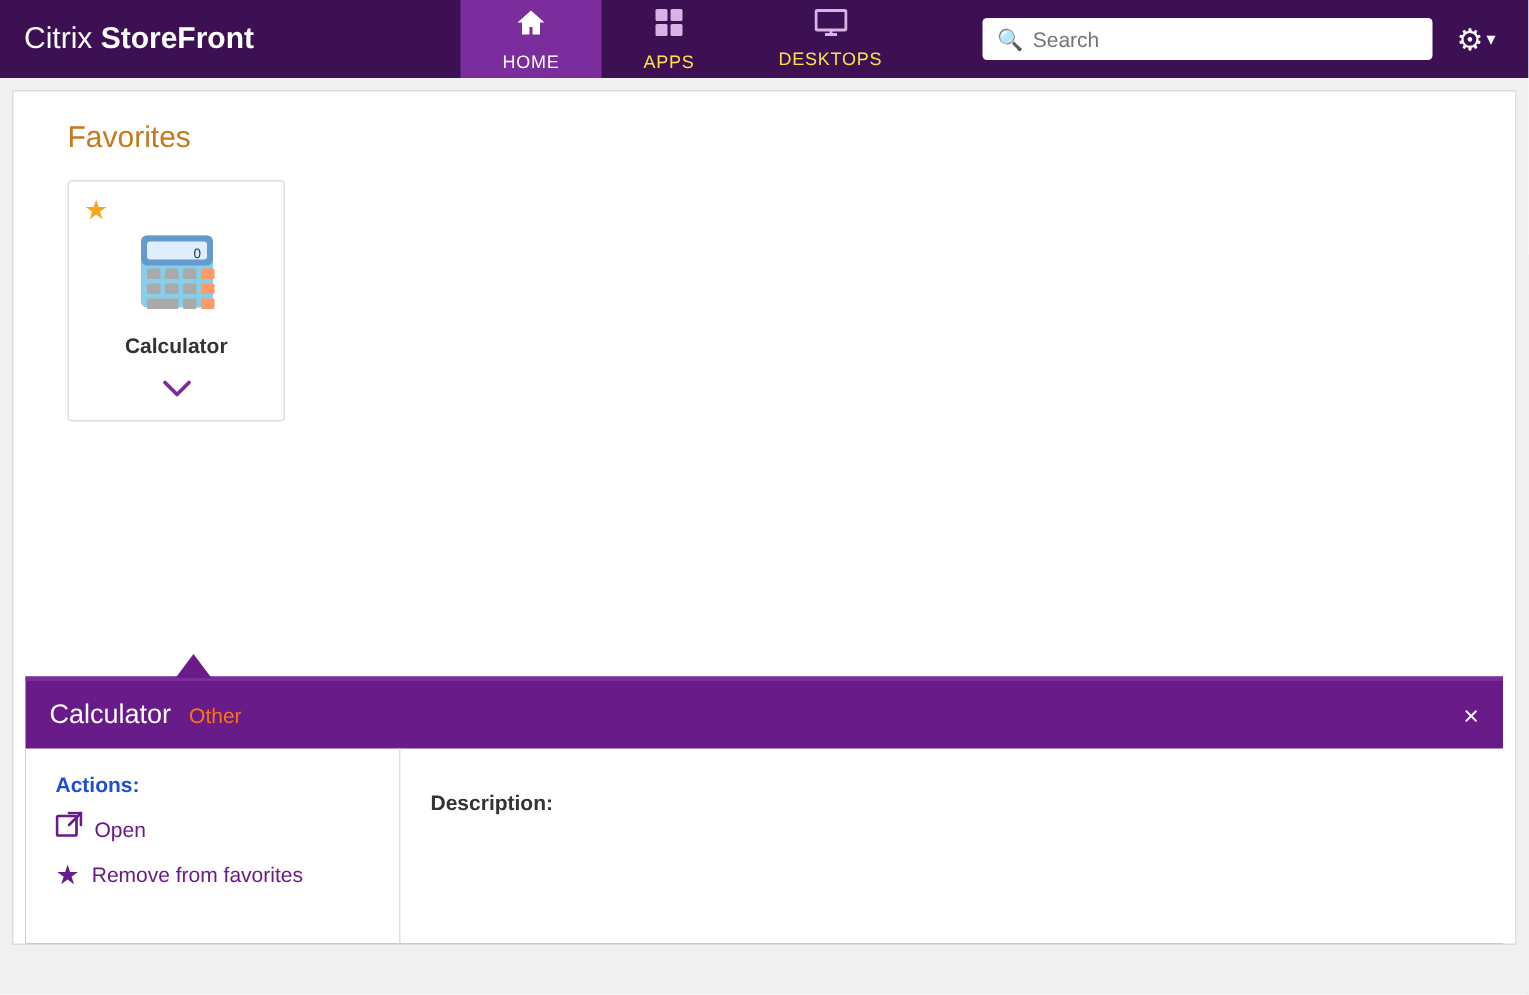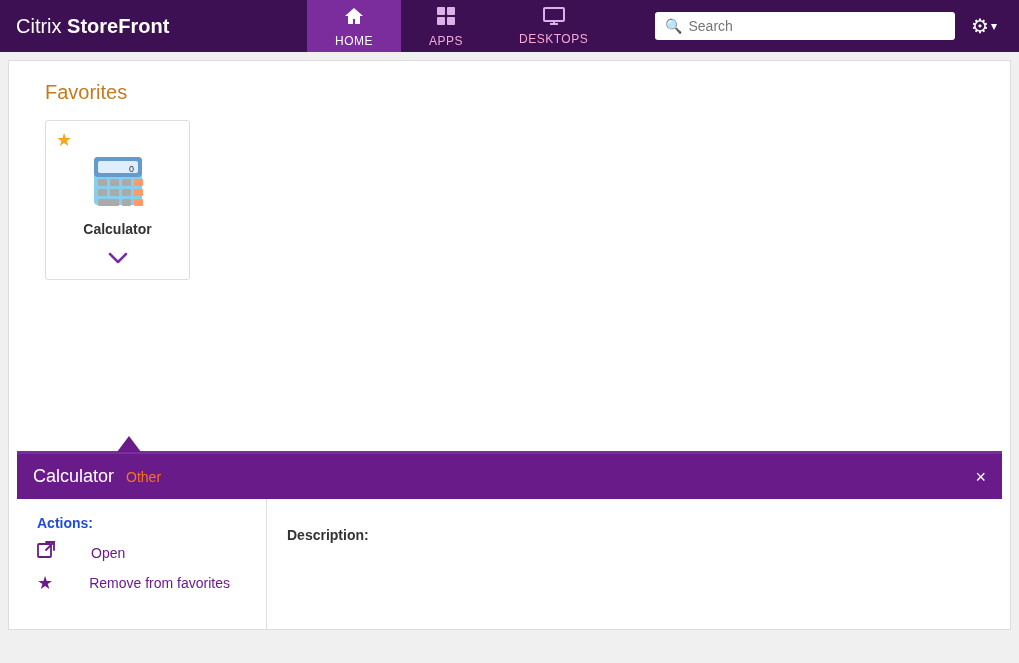--- a/index.html
+++ b/index.html
@@ -29,21 +29,21 @@
       height: 100%;
       flex: 1;
       margin-left: 11px;
     }
     .nav-tab {
       display: flex;
       flex-direction: column;
       align-items: center;
       justify-content: center;
       padding: 0 28px;
-      color: #f9a8d4;
+      color: #fde047;
       cursor: pointer;
       font-size: 12px;
       text-transform: uppercase;
       letter-spacing: 0.5px;
       height: 100%;
       gap: 4px;
       text-decoration: none;
     }
     .nav-tab.active {
       background: #7b2d9e;
@@ -239,21 +239,20 @@
       align-items: center;
       gap: 8px;
       margin-bottom: 8px;
       cursor: pointer;
     }
     .action-icon { font-size: 18px; color: #6a1b8a; }
     .action-star { font-size: 18px; color: #6a1b8a; }
     .action-text {
       font-size: 14px;
       color: #6a1b8a;
-      margin-left: 28px;
     }
 
     .popup-description {
       flex: 1;
       padding: 16px 20px;
       margin-top: 12px;
     }
     .desc-label {
       font-size: 14px;
       color: #333;

